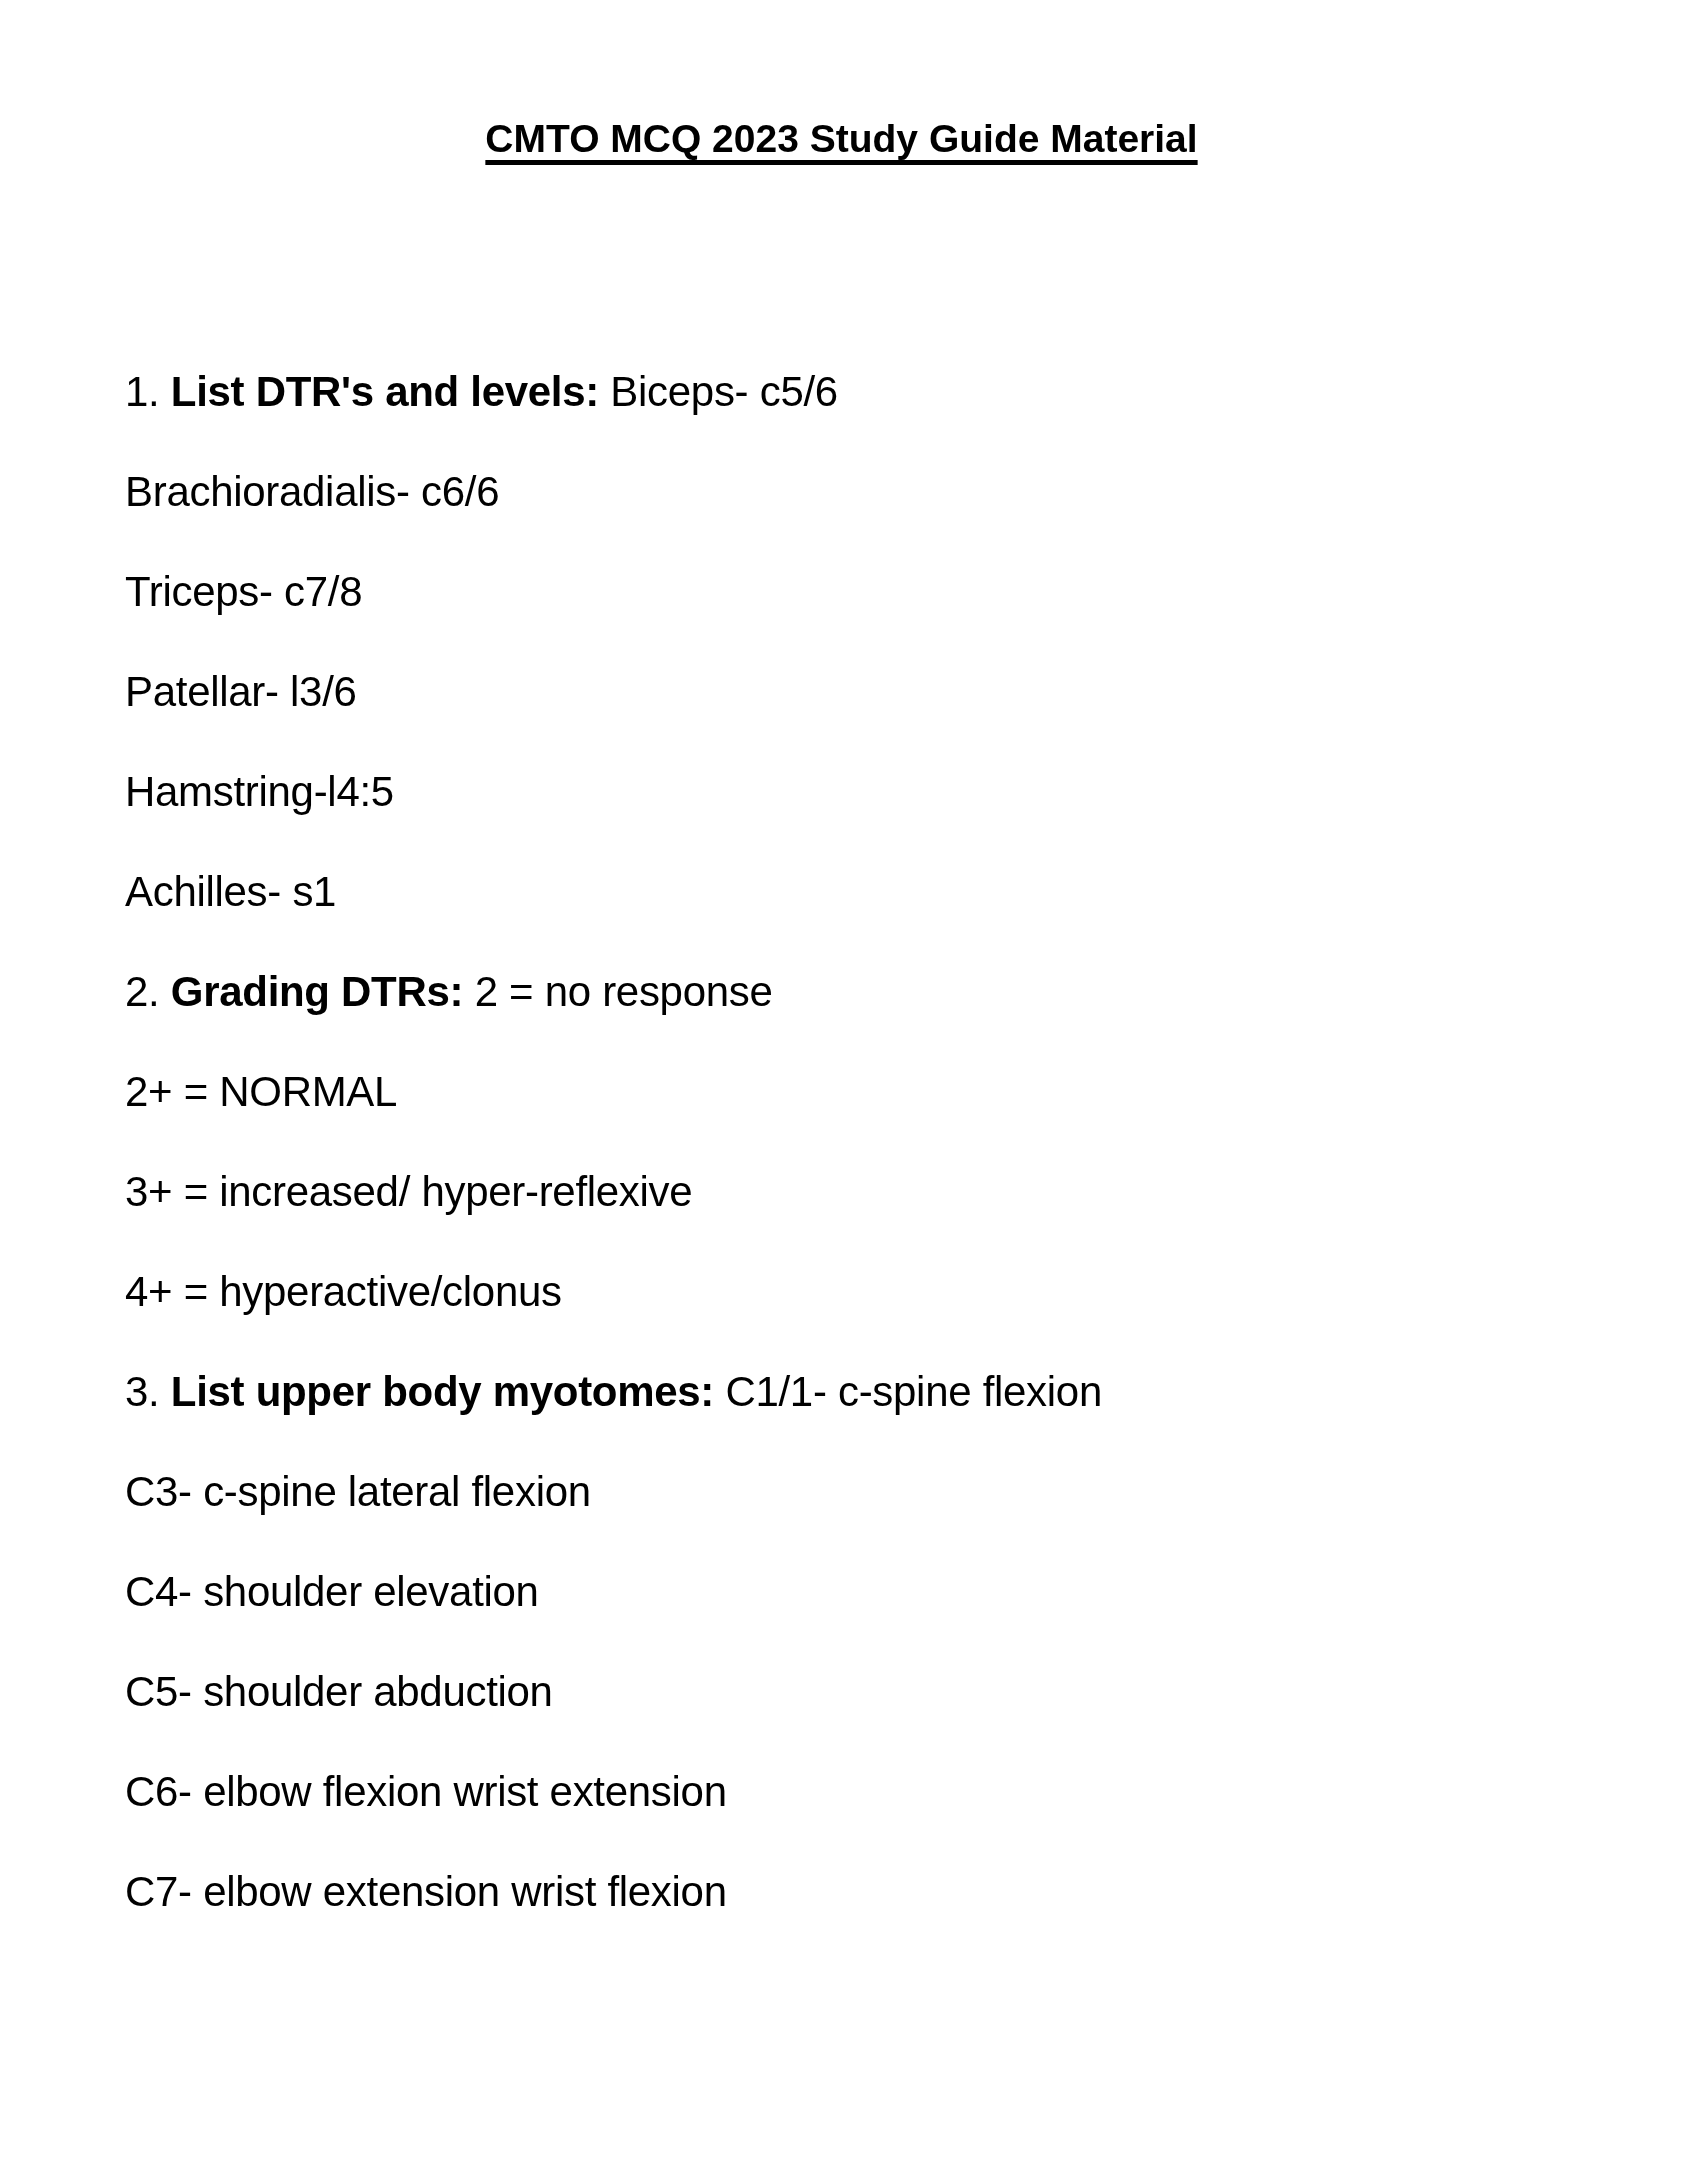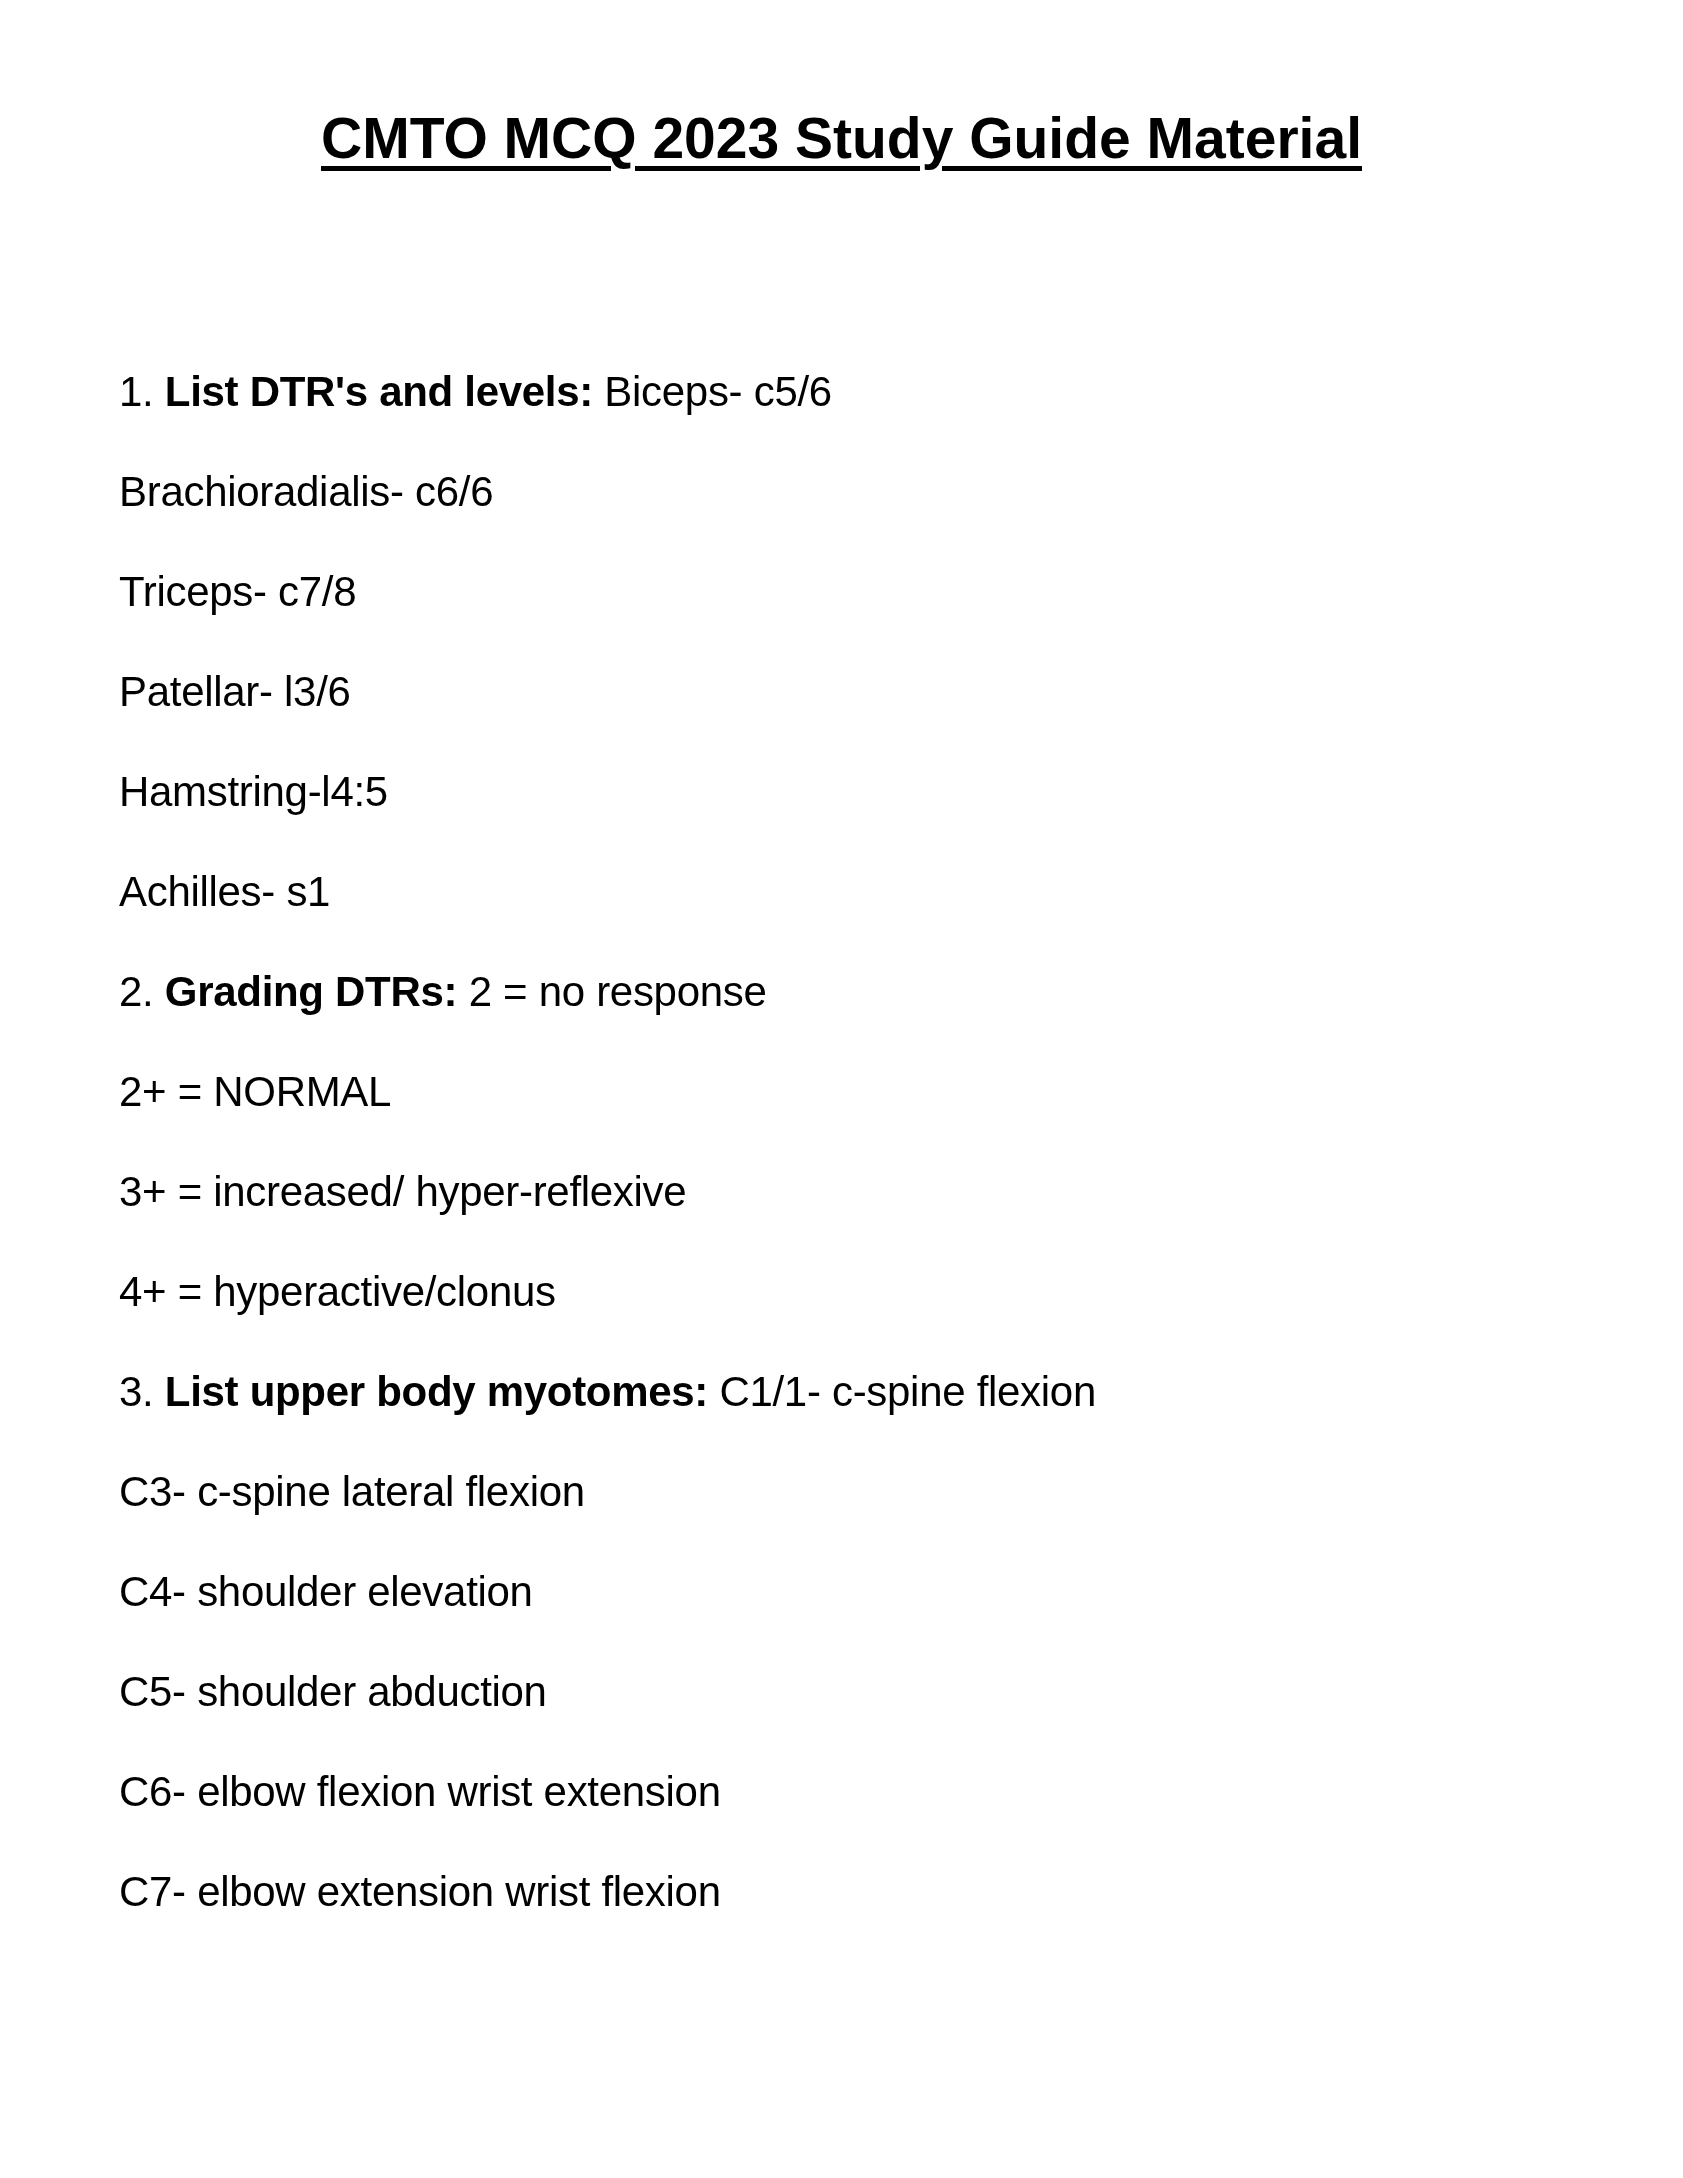--- a/index.html
+++ b/index.html
@@ -14,34 +14,34 @@
       overflow: hidden;
       font-family: "Liberation Sans", sans-serif;
       color: #000000;
     }
     .page-title {
       position: absolute;
       top: 99px;
       left: 0;
       width: 1683px;
       text-align: center;
-      font-size: 57px;
+      font-size: 39px;
       font-weight: bold;
       line-height: 79px;
       margin: 0;
     }
     .page-title span {
       text-decoration: underline;
       text-decoration-thickness: 5px;
       text-underline-offset: 8px;
     }
     .content {
       position: absolute;
       top: 342px;
-      left: 119px;
+      left: 125px;
       width: 1465px;
     }
     .line {
       font-size: 42px;
       line-height: 100px;
       height: 100px;
       white-space: nowrap;
       letter-spacing: -0.3px;
     }
     .bold { font-weight: bold; }

